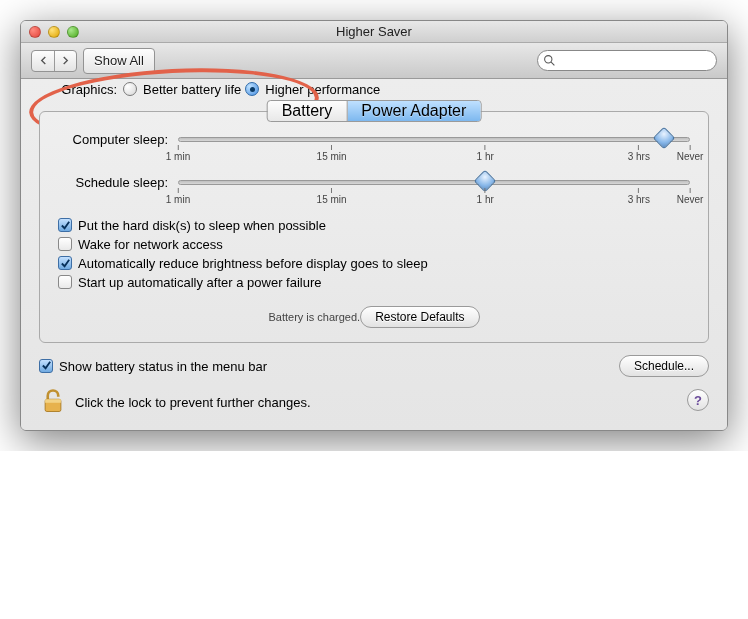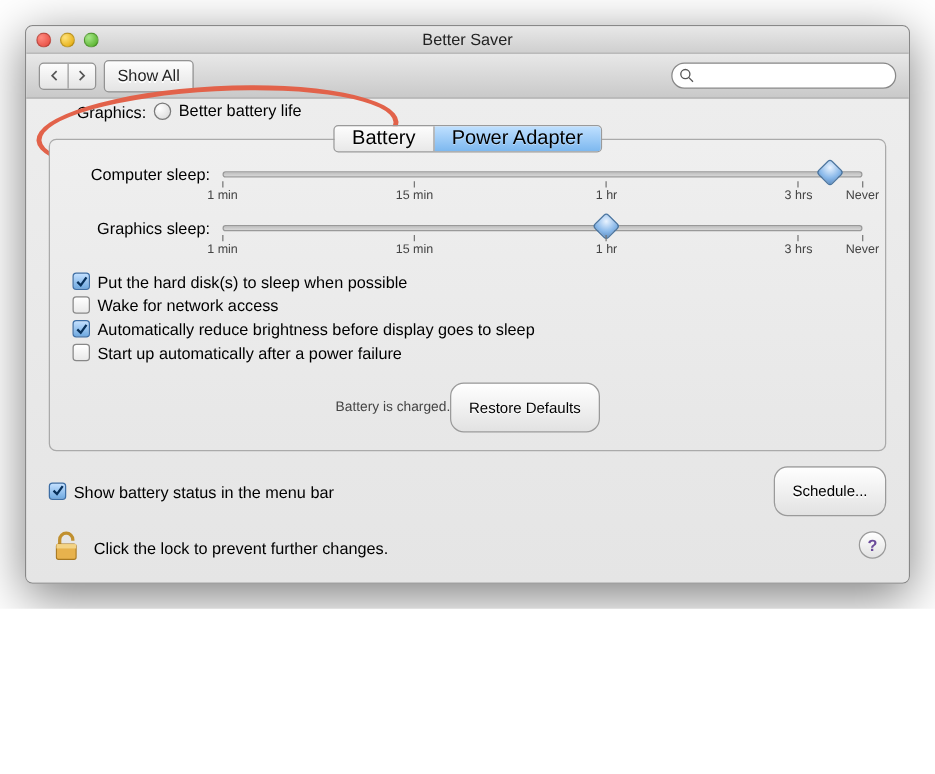--- a/index.html
+++ b/index.html
@@ -112,21 +112,21 @@
     display: flex;
     gap: 6px;
     margin-bottom: 14px;
     position: relative;
   }
   .graphics-label {
     width: 78px;
     text-align: right;
     padding-top: 1px;
   }
-  .radio-col { display: flex; flex-direction: column; gap: 4px; }
+  .radio-col { display: flex; flex-direction: row; gap: 4px; }
   .radio-line { display: flex; align-items: center; gap: 6px; }
   .aqua-radio {
     width: 14px; height: 14px; border-radius: 50%;
     border: 1px solid #7a7a7a;
     background: radial-gradient(circle at 30% 30%, #fff, #d6d6d6);
     display: flex; align-items: center; justify-content: center;
   }
   .aqua-radio.checked {
     background: radial-gradient(circle at 30% 30%, #bde1ff, #4a90e2);
     border-color: #2f6aa8;
@@ -236,21 +236,21 @@
   }
   .aqua-check.checked svg { width: 11px; height: 11px; color: #07305a; }
   .status-row {
     display: flex;
     justify-content: center;
     align-items: center;
     margin-top: 16px;
   }
   .status-text { font-size: 11px; color: #444; }
   .push-button {
-    height: 40px;
+    height: 22px;
     padding: 0 14px;
     border: 1px solid #9a9a9a;
     border-radius: 11px;
     background: linear-gradient(#ffffff, #e2e2e2);
     font-size: 12px;
     display: flex;
     align-items: center;
     text-shadow: 0 1px 0 #fff;
   }
   .lower-row {
@@ -284,21 +284,21 @@
 <body>
 
 <div class="window">
 
   <div class="titlebar">
     <div class="traffic-lights">
       <div class="tl red"></div>
       <div class="tl yellow"></div>
       <div class="tl green"></div>
     </div>
-    <div class="window-title">Better Saver</div>
+    <div class="window-title">Higher Saver</div>
   </div>
 
   <div class="toolbar">
     <div class="nav-seg">
       <div class="seg-btn">
         <svg viewBox="0 0 10 10" width="9" height="9">
             <path d="M7 1 L3 5 L7 9" stroke="currentColor" stroke-width="1.5" fill="none"></path>
           </svg>
       </div>
       <div class="seg-btn">
@@ -322,20 +322,24 @@
 
   <div class="content">
 
     <div class="graphics-row">
       <div class="highlight-ellipse"></div>
       <div class="graphics-label">Graphics:</div>
       <div class="radio-col">
         <div class="radio-line">
           <div class="aqua-radio"></div>
           <span>Better battery life</span>
+        </div>
+        <div class="radio-line">
+          <div class="aqua-radio checked"></div>
+          <span>Higher performance</span>
         </div>
       </div>
     </div>
 
     <div class="panel">
       <div class="tabs">
         <div class="tab-btn">
           <span>Battery</span>
         </div>
         <div class="tab-btn active">
@@ -352,21 +356,21 @@
             <div class="tick" style="left:0%"><span>1 min</span></div>
             <div class="tick" style="left:30%"><span>15 min</span></div>
             <div class="tick" style="left:60%"><span>1 hr</span></div>
             <div class="tick" style="left:90%"><span>3 hrs</span></div>
             <div class="tick" style="left:100%"><span>Never</span></div>
           </div>
         </div>
       </div>
 
       <div class="slider-row">
-        <div class="slider-label">Graphics sleep:</div>
+        <div class="slider-label">Schedule sleep:</div>
         <div class="slider-wrap">
           <div class="slider-track"></div>
           <div class="slider-thumb" style="left:60%"></div>
           <div class="slider-ticks">
             <div class="tick" style="left:0%"><span>1 min</span></div>
             <div class="tick" style="left:30%"><span>15 min</span></div>
             <div class="tick" style="left:60%"><span>1 hr</span></div>
             <div class="tick" style="left:90%"><span>3 hrs</span></div>
             <div class="tick" style="left:100%"><span>Never</span></div>
           </div>

